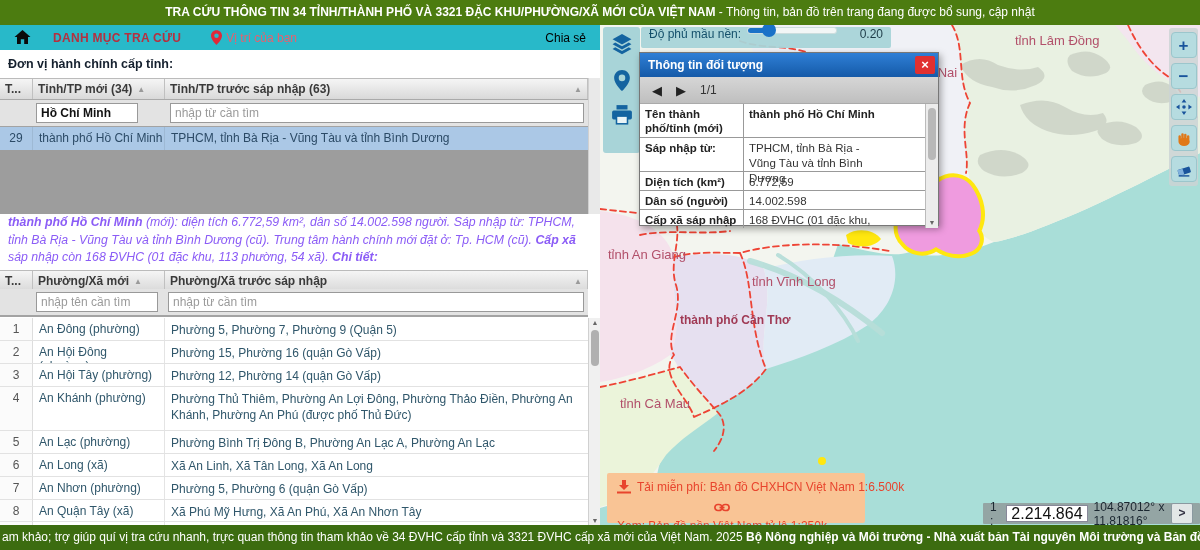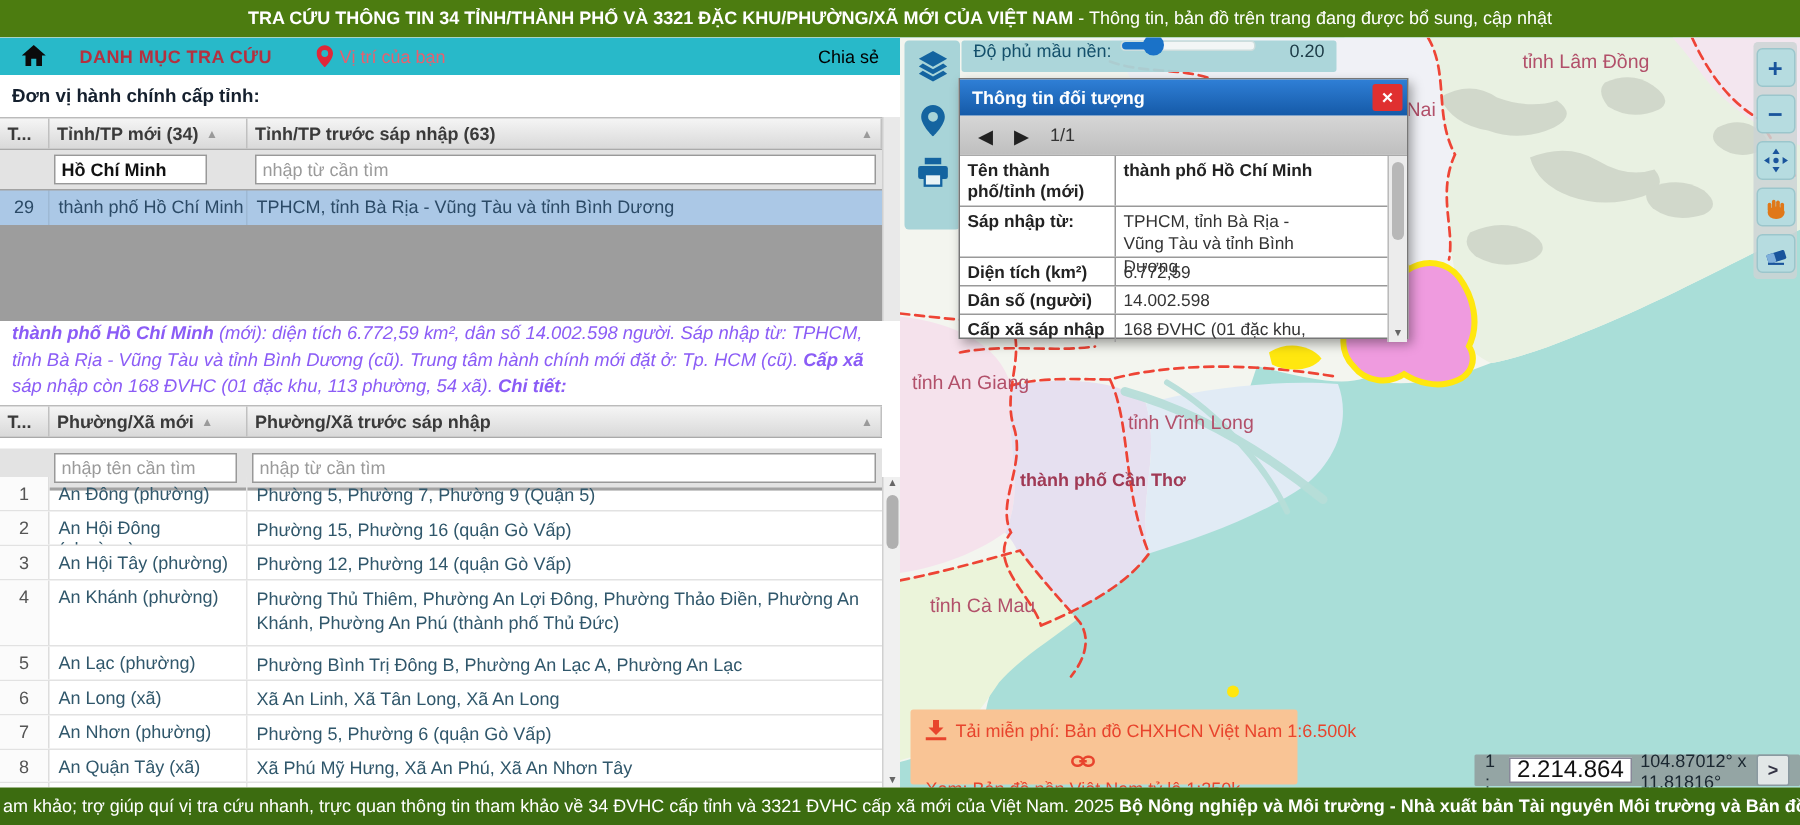--- a/index.html
+++ b/index.html
@@ -154,21 +154,21 @@
         </div>
       <div class="c cn">
           <span>Phường/Xã mới</span>
           <span class="sort">▲</span>
         </div>
       <div class="c co">
           <span>Phường/Xã trước sáp nhập</span>
           <span class="sort right">▲</span>
         </div>
     </div>
-    <div class="filterrow" style="left:0;top:274px;">
+    <div class="filterrow" style="left:0;top:264px;">
       <input style="left: 36px; top: 3px; width: 112px; font-weight: bold;" placeholder="nhập tên cần tìm">
       <input style="left: 168px; top: 3px; width: 406px;" placeholder="nhập từ cần tìm">
     </div>
     <div class="t2body">
       <div class="t2r h23">
           <div class="ci2">1</div>
           <div class="cn2">An Đông (phường)</div>
           <div class="co2">Phường 5, Phường 7, Phường 9 (Quận 5)</div>
         </div>
       <div class="t2r h23">
@@ -177,21 +177,21 @@
           <div class="co2">Phường 15, Phường 16 (quận Gò Vấp)</div>
         </div>
       <div class="t2r h23">
           <div class="ci2">3</div>
           <div class="cn2">An Hội Tây (phường)</div>
           <div class="co2">Phường 12, Phường 14 (quận Gò Vấp)</div>
         </div>
       <div class="t2r h44">
           <div class="ci2">4</div>
           <div class="cn2">An Khánh (phường)</div>
-          <div class="co2">Phường Thủ Thiêm, Phường An Lợi Đông, Phường Thảo Điền, Phường An Khánh, Phường An Phú (thành phố Thủ Đức)</div>
+          <div class="co2">Phường Thủ Thiêm, Phường An Lợi Đông, Phường Thảo Điền, Phường An Khánh, Phường An Phú (được phố Thủ Đức)</div>
         </div>
       <div class="t2r h23">
           <div class="ci2">5</div>
           <div class="cn2">An Lạc (phường)</div>
           <div class="co2">Phường Bình Trị Đông B, Phường An Lạc A, Phường An Lạc</div>
         </div>
       <div class="t2r h23">
           <div class="ci2">6</div>
           <div class="cn2">An Long (xã)</div>
           <div class="co2">Xã An Linh, Xã Tân Long, Xã An Long</div>

